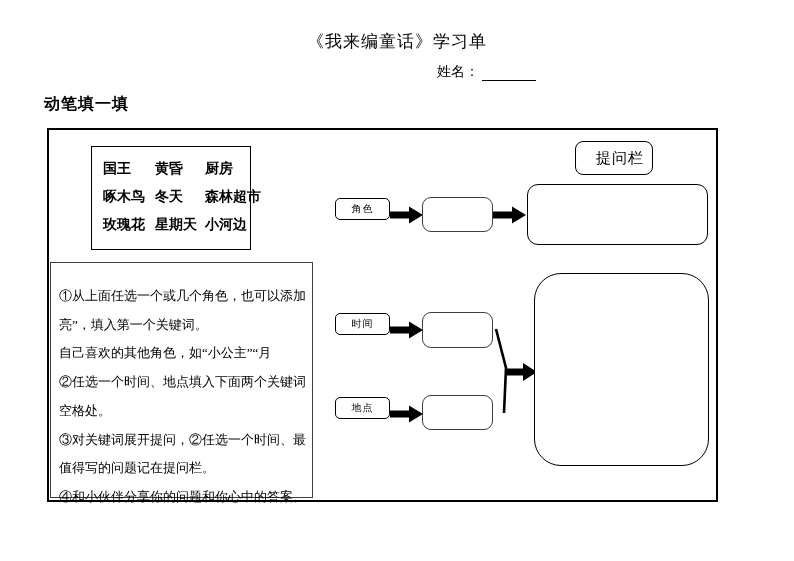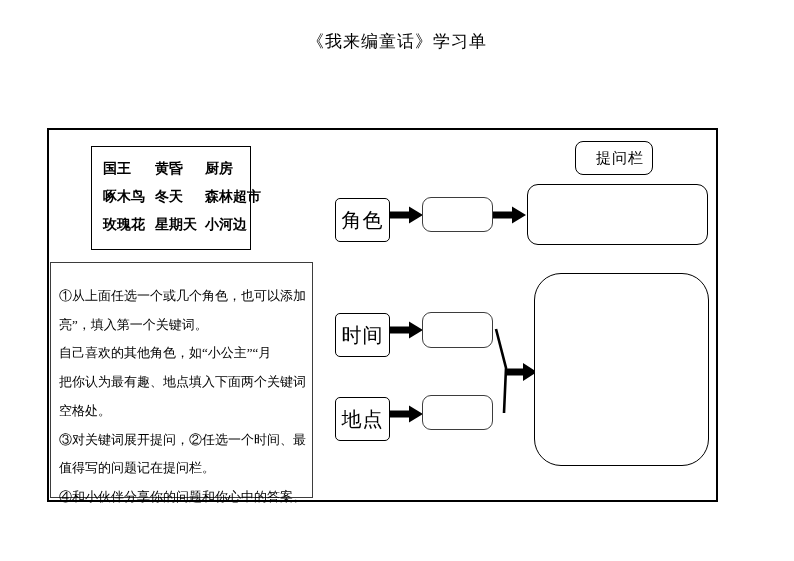--- a/index.html
+++ b/index.html
@@ -32,23 +32,23 @@
     font-family:"Liberation Sans","DejaVu Sans",sans-serif;
     font-size:14px;font-weight:bold;white-space:nowrap;
   }
   .rounded-label{
     position:absolute;border:1.6px solid #000;border-radius:8px;background:#fff;
     display:flex;align-items:center;justify-content:center;font-size:15px;
     box-sizing:border-box;letter-spacing:1px;
   }
   .qbar-label{left:575px;top:141px;width:78px;height:34px;padding-left:12px;}
   .key-label{
-    position:absolute;width:55px;height:44px;border:1.6px solid #000;border-radius:5px;
+    position:absolute;width:55px;height:22px;border:1.6px solid #000;border-radius:5px;
     background:#fff;display:flex;align-items:center;justify-content:center;
-    font-size:20px;box-sizing:border-box;letter-spacing:1px;
+    font-size:10px;box-sizing:border-box;letter-spacing:1px;
   }
   .key-input{
     position:absolute;width:71px;height:35px;border:1.8px solid #3d3d3d;
     border-radius:9px;background:#fff;box-sizing:border-box;
   }
   .qbar-box{
     position:absolute;left:527px;top:184px;width:181px;height:61px;
     border:1.6px solid #000;border-radius:11px;box-sizing:border-box;background:#fff;
   }
   .story-box{
@@ -64,41 +64,45 @@
   .arrow{position:absolute;width:33px;height:18px;}
   .connector{position:absolute;left:481px;top:317px;width:62px;height:102px;}
 </style>
 </head>
 <body>
 
 <div class="page">
 
   <div class="title">《我来编童话》学习单</div>
 
+  <div class="name-row">
+    <span>姓名：</span><span class="name-line"></span>
+  </div>
 
+  <div class="heading">动笔填一填</div>
 
   <div class="outer-box"></div>
 
   <div class="word-bank">
     <span>国王</span>
     <span>黄昏</span>
     <span>厨房</span>
     <span>啄木鸟</span>
     <span>冬天</span>
     <span>森林超市</span>
     <span>玫瑰花</span>
     <span>星期天</span>
     <span>小河边</span>
   </div>
 
   <div class="instructions">
     <div class="line">①从上面任选一个或几个角色，也可以添加</div>
     <div class="line">亮”，填入第一个关键词。</div>
     <div class="line">自己喜欢的其他角色，如“小公主”“月</div>
-    <div class="line">把你认为最有趣、地点填入下面两个关键词</div>
+    <div class="line">②任选一个时间、地点填入下面两个关键词</div>
     <div class="line">空格处。</div>
     <div class="line">③对关键词展开提问，②任选一个时间、最</div>
     <div class="line">值得写的问题记在提问栏。</div>
     <div class="line">④和小伙伴分享你的问题和你心中的答案。</div>
   </div>
 
   <div class="rounded-label qbar-label">提问栏</div>
 
   <div class="key-label" style="left:335px;top:198px;">角色</div>
   <svg class="arrow" style="left:390px;top:206px;" viewBox="0 0 33 18">

